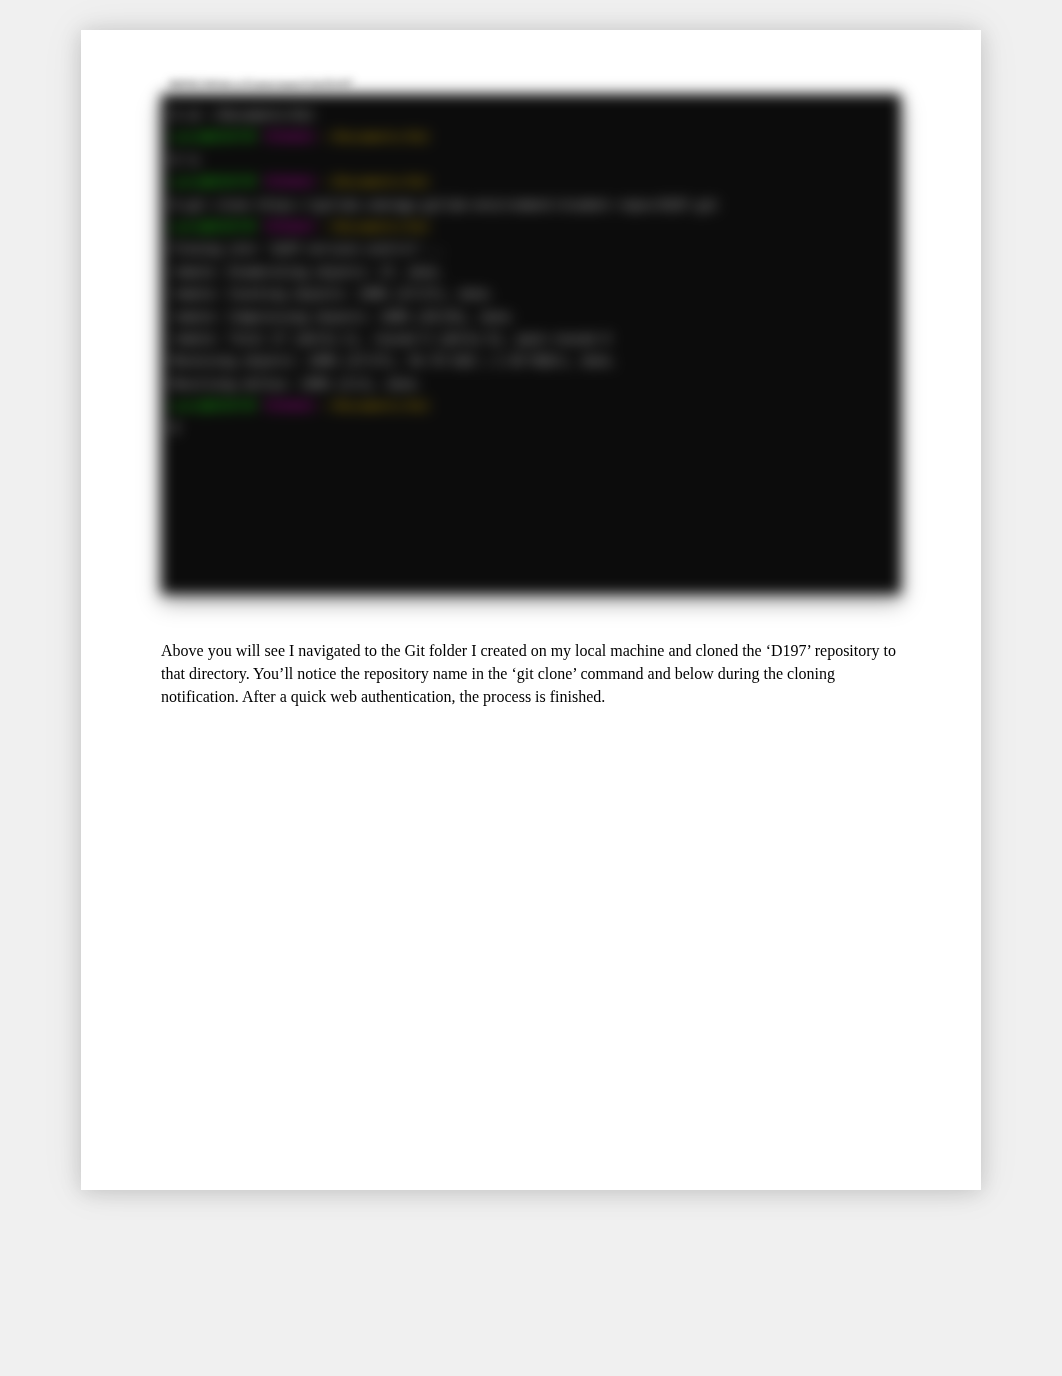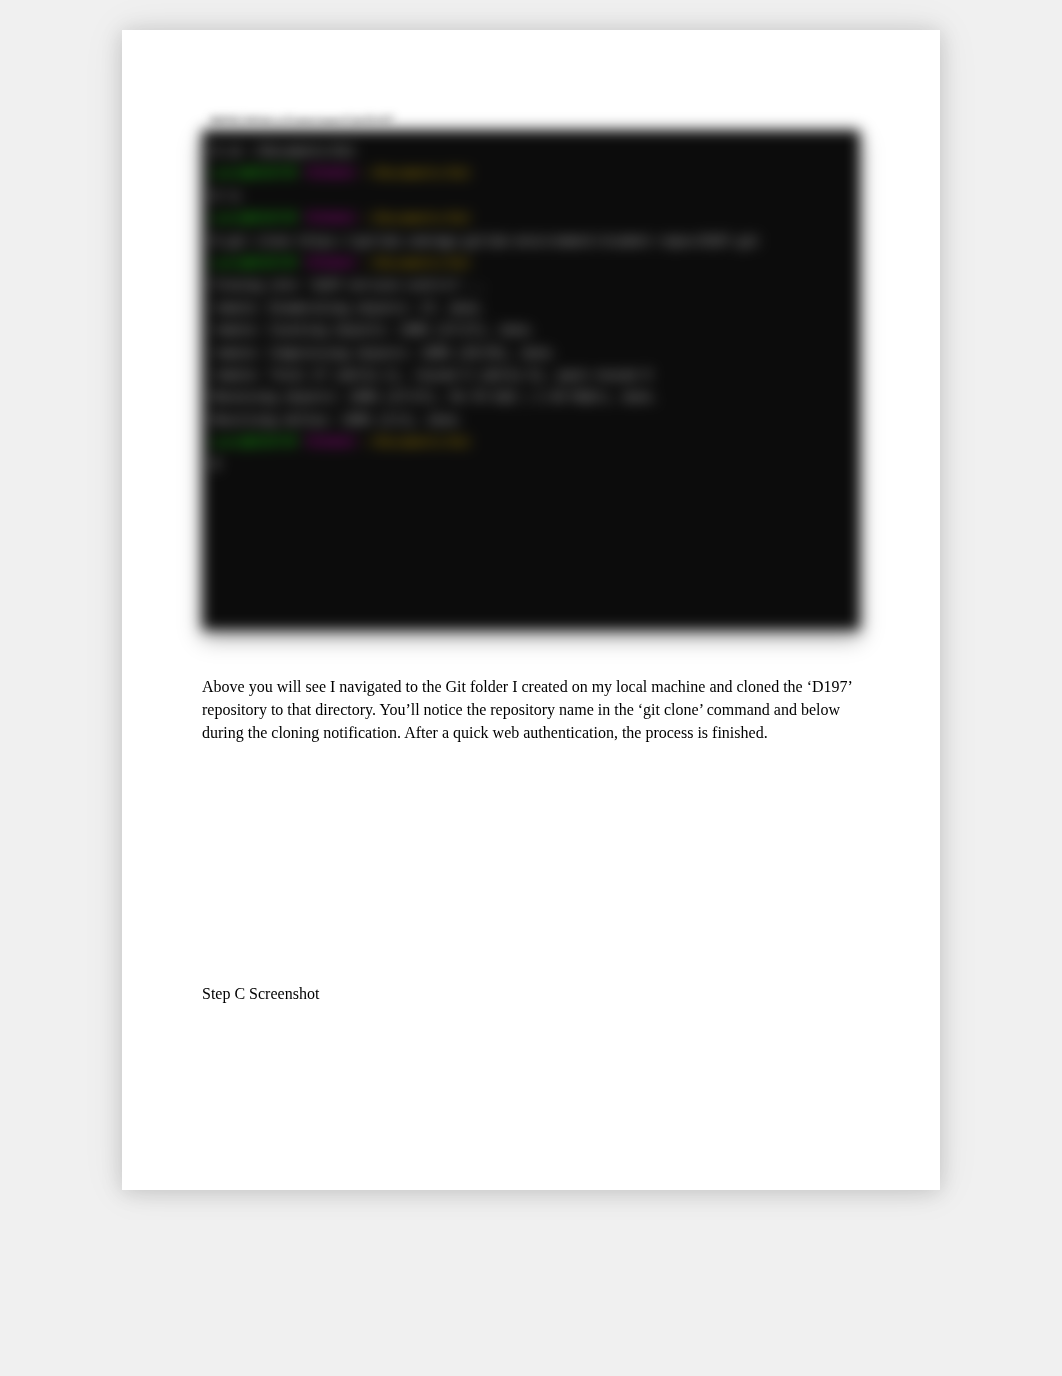--- a/index.html
+++ b/index.html
@@ -11,24 +11,24 @@
     body {
       background: #f0f0f0;
       font-family: Georgia, 'Times New Roman', serif;
       display: flex;
       justify-content: center;
       padding: 30px 20px;
     }
     
     .page {
       background: #ffffff;
-      width: 818px;
+      width: 900px;
       min-height: 1160px;
       box-shadow: 0 2px 20px rgba(0,0,0,0.15), 0 0 40px rgba(0,0,0,0.08);
-      padding: 80px 80px 60px 80px;
+      padding: 44px 80px 60px 80px;
       position: relative;
     }
     
     .terminal-container {
       width: 100%;
       margin-bottom: 45px;
     }
     
     .terminal-header {
       font-size: 13px;
@@ -102,16 +102,15 @@
         <div class="term-line"><span class="white">Resolving deltas: 100% (2/2), done.</span></div>
         <div class="term-line"><span class="green">user@DESKTOP </span><span class="purple">MINGW64 </span><span class="yellow">~/Documents/Git</span></div>
         <div class="term-line"><span class="white">$</span></div>
       </div>
   </div>
 
   <p class="body-text">Above you will see I navigated to the Git folder I created on my local machine and cloned the ‘D197’ repository to that directory. You’ll notice the repository name in the ‘git clone’ command and below during the cloning notification. After a quick web authentication, the process is finished.</p>
 
   <div class="spacer"></div>
 
-  <p class="section-heading">Step C Screenshot</p>
 
 
 </div>
 
 </body></html>

